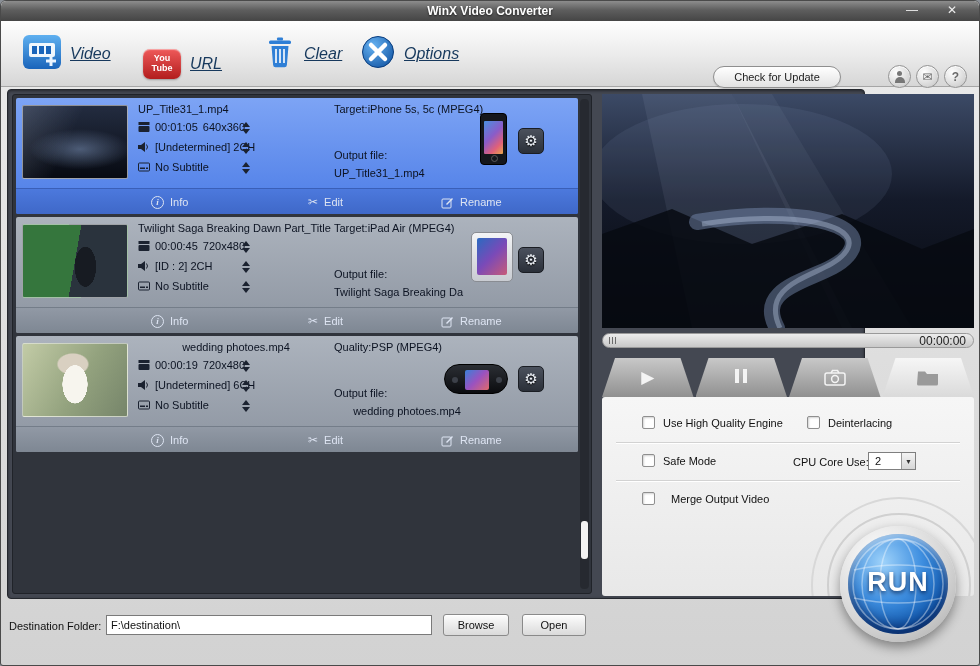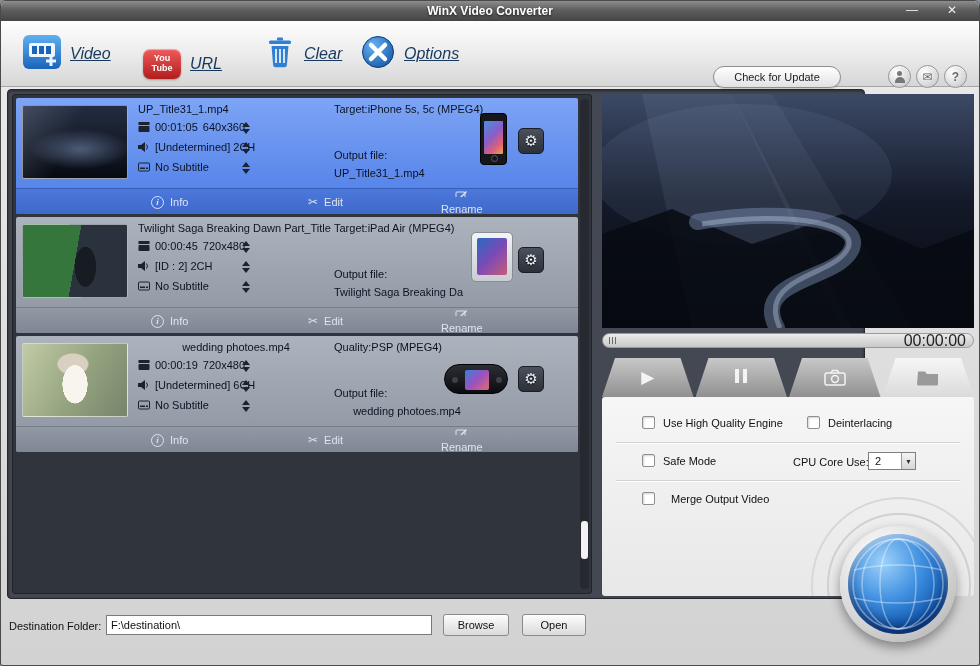--- a/index.html
+++ b/index.html
@@ -56,32 +56,32 @@
   .iphone::after { content:""; position:absolute; left:50%; bottom:2px; width:5px; height:5px; margin-left:-3px; border:1px solid #5a5a5a; border-radius:50%; }
   .ipad { position:absolute; left:455px; top:15px; width:42px; height:50px; background:linear-gradient(#f3f4f6,#c9ccd2); border:1px solid #898c92; border-radius:5px; }
   .ipad::before { content:""; position:absolute; left:5px; right:5px; top:5px; bottom:6px; border-radius:2px; background:linear-gradient(135deg,#2a6ac0,#7a4ab8 50%,#c85a78); }
   .psp { position:absolute; left:428px; top:28px; width:64px; height:30px; background:linear-gradient(#2b2e34,#0b0c0f); border:1px solid #000; border-radius:15px; }
   .psp::before { content:""; position:absolute; left:20px; top:5px; width:24px; height:20px; border-radius:2px; background:linear-gradient(135deg,#3a80d8,#9a52c0 50%,#e06a6a); }
   .psp::after { content:""; position:absolute; left:7px; top:12px; width:6px; height:6px; border-radius:50%; background:#3c4049; box-shadow:44px 0 0 #3c4049; }
   .actionbar { position:absolute; left:0; right:0; bottom:0; height:26px; }
   .sel  .actionbar { background:linear-gradient(#4c79dd,#3f68c8); border-top:1px solid #3a5fb8; }
   .gray .actionbar { background:linear-gradient(#9199a5,#7e8793); border-top:1px solid #747d89; }
   .act { position:absolute; top:0; height:26px; display:flex; align-items:center; gap:6px; color:#dde4f2; font-size:11px; cursor:pointer; }
-  .act-info{left:135px;} .act-edit{left:292px;} .act-rename{left:425px;flex-direction:column;}
+  .act-info{left:135px;} .act-edit{left:292px;} .act-rename{left:425px;}
   .info-ic { width:13px; height:13px; border:1px solid #dde4f2; border-radius:50%; font:italic bold 9px "Liberation Serif", serif; color:#dde4f2; display:flex; align-items:center; justify-content:center; }
   .scis { font-size:12px; line-height:1; font-style:normal; }
   .scroll-track { position:absolute; right:2px; top:4px; bottom:4px; width:9px; background:rgba(0,0,0,.2); border-radius:4px; }
   .scroll-thumb { position:absolute; right:1px; top:422px; width:7px; height:38px; background:#f2f2f2; border-radius:3px; cursor:pointer; }
 
   
   .preview { position:absolute; left:594px; top:4px; width:372px; height:234px; background:#05070c; overflow:hidden; }
   .seekrow { position:absolute; left:594px; top:243px; width:372px; height:15px; background:linear-gradient(#ececec,#c8c8c8); border:1px solid #9a9a9a; border-radius:8px; display:flex; align-items:center; cursor:pointer; }
   .grip { margin-left:6px; display:flex; gap:2px; }
   .grip i { display:block; width:1px; height:7px; background:#6a6a6a; }
-  .time { position:absolute; right:7px; font-size:16px; color:#222; }
+  .time { position:absolute; right:7px; font-size:12px; color:#222; }
   .tabs { position:absolute; left:594px; top:268px; width:372px; height:39px; display:flex; gap:2px; }
   .tab { flex:1; clip-path:polygon(13px 0, calc(100% - 13px) 0, 100% 100%, 0 100%); background:linear-gradient(#c8c8c8,#909090); display:flex; align-items:center; justify-content:center; cursor:pointer; }
   .tab.active { background:linear-gradient(#f6f6f6,#dadada); }
   .play-g { color:#f4f4f4; font-size:17px; line-height:1; }
   .pbars span { display:inline-block; width:4px; height:14px; background:#f4f4f4; margin:0 2px; }
 
   
   .settings { position:absolute; left:594px; top:307px; width:372px; height:199px; background:linear-gradient(#f6f6f6,#e8e8e8); border-radius:3px; overflow:hidden; }
   .arc { position:absolute; border-radius:50%; border:2px solid #d8d8d8; }
   .arc1 { left:209px; top:100px; width:176px; height:176px; }
@@ -459,20 +459,21 @@
   <div class="run">
     <div class="run-globe">
       <svg viewBox="0 0 100 100" fill="none" stroke="rgba(255,255,255,0.38)" stroke-width="1.5">
         <circle cx="50" cy="50" r="45"></circle>
         <ellipse cx="50" cy="50" rx="18" ry="45"></ellipse>
         <ellipse cx="50" cy="50" rx="36" ry="45"></ellipse>
         <path d="M6 36 Q50 26 94 36"></path>
         <path d="M6 64 Q50 74 94 64"></path>
       </svg>
     </div>
+    <span class="run-label">RUN</span>
   </div>
 
   <span class="dest-label">Destination Folder:</span>
   <input class="dest-input" type="text" value="F:\destination\" style="">
   <button class="bbtn b-browse">Browse</button>
   <button class="bbtn b-open">Open</button>
 
 </div>
 
 </body></html>

